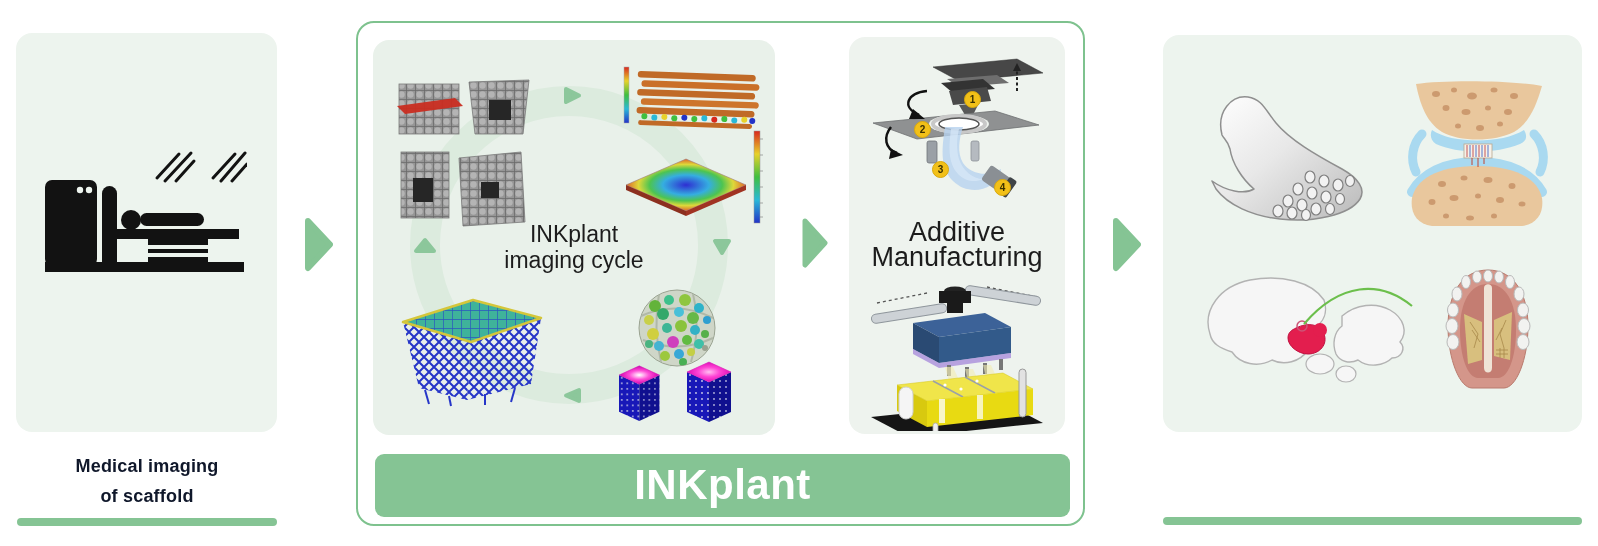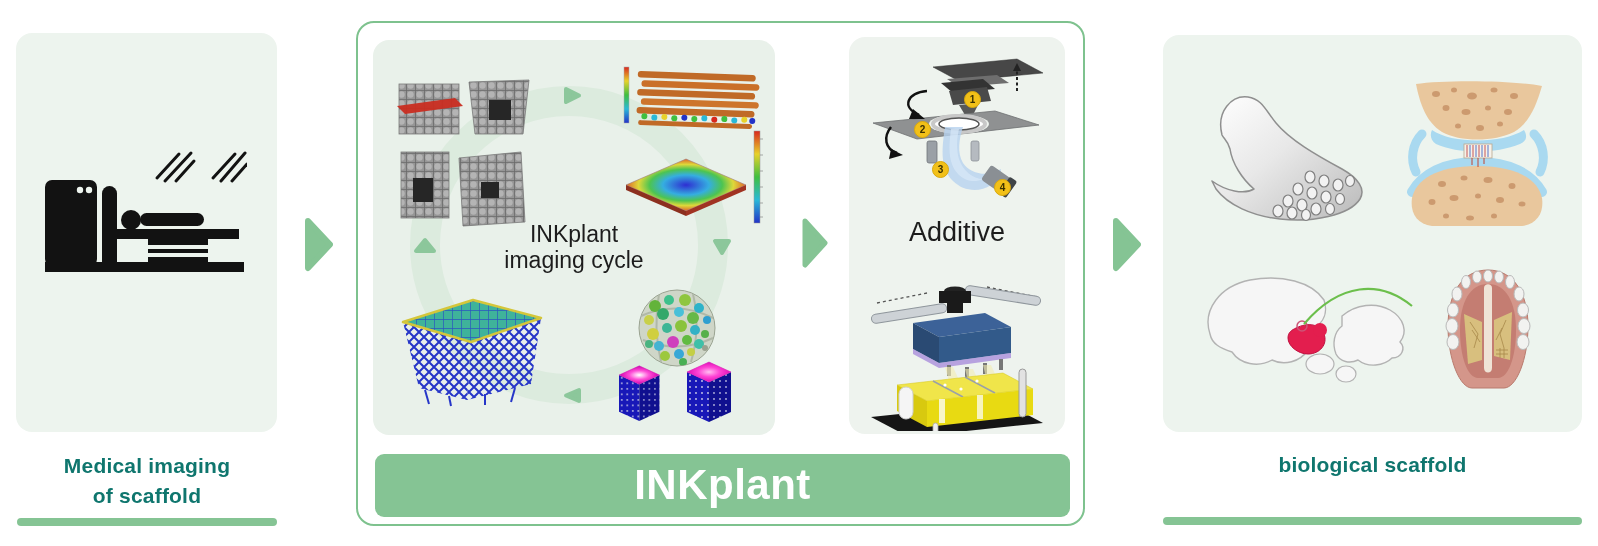--- a/index.html
+++ b/index.html
@@ -2,22 +2,22 @@
 <html><head>
 <meta charset="utf-8">
 <style>
   * { margin:0; padding:0; box-sizing:border-box; }
   html,body { background:#ffffff; }
   body { font-family:"Liberation Sans", sans-serif; }
   #canvas { position:relative; width:1598px; height:546px; background:#ffffff; overflow:hidden; }
 
   .panel { position:absolute; background:#edf4ee; border-radius:16px; }
 
-  .caption { position:absolute; text-align:center; color:#0f766e; font-weight:700;
-             font-size:21px; line-height:30px; letter-spacing:0.2px; }
+  .caption { position:absolute; text-align:center; color:#0f172a; font-weight:700;
+             font-size:18px; line-height:30px; letter-spacing:0.2px; }
   .underbar { position:absolute; height:8px; border-radius:4px; background:#85c494; }
 
   #process-frame { position:absolute; left:356px; top:21px; width:729px; height:505px;
                    background:#ffffff; border:2.5px solid #7ec28e; border-radius:18px; }
 
   #cycle-panel { position:absolute; left:15px; top:17px; width:402px; height:395px;
                  background:#e9f1ea; border-radius:16px; overflow:hidden; }
   #additive-panel { position:absolute; left:491px; top:14px; width:216px; height:397px;
                     background:#eef3ee; border-radius:16px; overflow:hidden; }
 
@@ -303,20 +303,21 @@
       </div>
       <div class="badge" style="left:83px; top:124px;">
         <span>3</span>
       </div>
       <div class="badge" style="left:145px; top:142px;">
         <span>4</span>
       </div>
 
       <div class="additive-label">
         <div>Additive</div>
+        <div>Manufacturing</div>
       </div>
 
       <svg class="abs" style="left:20px; top:236px;" width="176" height="158" viewBox="0 0 176 158">
         <line x1="8" y1="30" x2="58" y2="20" stroke="#555555" stroke-width="1.3" stroke-dasharray="3,3"></line>
         <line x1="118" y1="14" x2="168" y2="24" stroke="#555555" stroke-width="1.3" stroke-dasharray="3,3"></line>
         <rect x="2" y="36" width="76" height="9" rx="4.5" fill="#cdd2d6" stroke="#8f969c" stroke-width="1" transform="rotate(-9 40 40)"></rect>
         <rect x="96" y="18" width="76" height="9" rx="4.5" fill="#cdd2d6" stroke="#8f969c" stroke-width="1" transform="rotate(9 134 22)"></rect>
         <ellipse cx="86" cy="18" rx="11" ry="4.5" fill="#222222"></ellipse>
         <polygon points="70,18 102,18 102,30 94,30 94,40 78,40 78,30 70,30" fill="#1a1a1a"></polygon>
         <polygon points="44,50 116,40 142,54 70,64" fill="#3c6298"></polygon>
@@ -477,17 +478,16 @@
           <ellipse cx="15" cy="42" rx="5.5" ry="7"></ellipse>
         <ellipse cx="85" cy="42" rx="5.5" ry="7"></ellipse>
           <ellipse cx="14" cy="58" rx="6" ry="7.5"></ellipse>
         <ellipse cx="86" cy="58" rx="6" ry="7.5"></ellipse>
           <ellipse cx="15" cy="74" rx="6" ry="7.5"></ellipse>
         <ellipse cx="85" cy="74" rx="6" ry="7.5"></ellipse>
       </g>
     </svg>
   </div>
   <div class="caption" style="left:1163px; top:450px; width:419px;">
-    <div>biological scaffold</div>
   </div>
   <div class="underbar" style="left:1163px; top:517px; width:419px;"></div>
 
 </div>
 
 </body></html>

